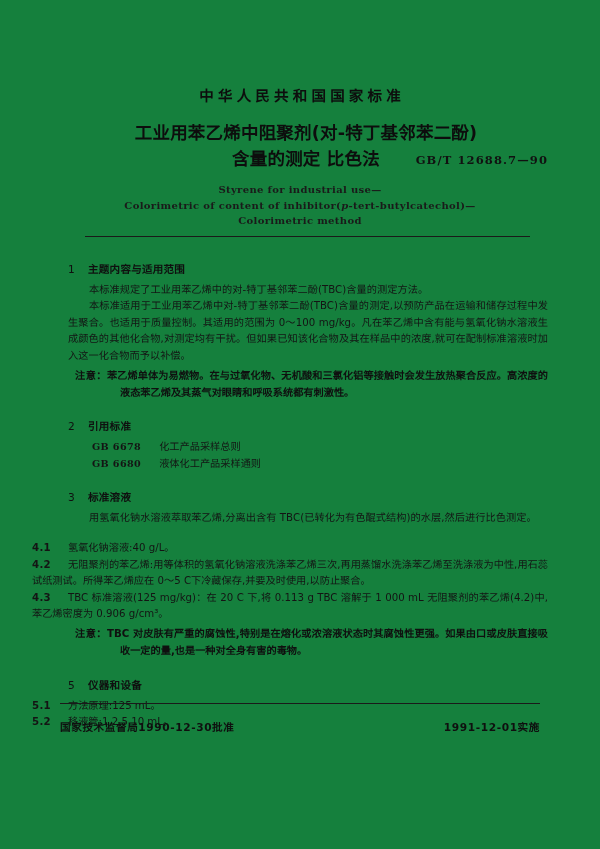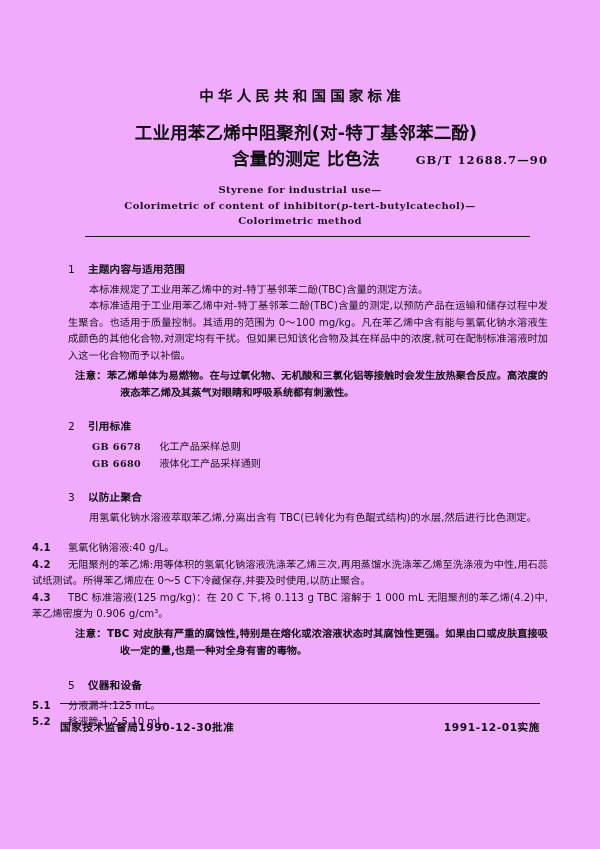--- a/index.html
+++ b/index.html
@@ -15,21 +15,21 @@
     font-family: "DejaVu Sans", "Liberation Sans", sans-serif;
     color: #111111;
     overflow: hidden;
   }
 
   .page {
     position: absolute;
     left: 0; top: 0;
     width: 600px;
     height: 849px;
-    background: #f0abfc;
+    background: #15803d;
   }
 
   
   .natl-header {
     position: absolute;
     left: 0; top: 84px;
     width: 600px;
     text-align: center;
     font-size: 14.5px;
     font-weight: bold;
@@ -244,21 +244,21 @@
     <div class="sp6"></div>
     <p class="ref-item">
       <span class="code">GB 6678</span><span class="code-sp"></span><span>化工产品采样总则</span>
     </p>
     <p class="ref-item">
       <span class="code">GB 6680</span><span class="code-sp"></span><span>液体化工产品采样通则</span>
     </p>
 
     <div class="sp8"></div>
     <div class="sec-head">
-      <span class="num">3</span><span>以防止聚合</span>
+      <span class="num">3</span><span>标准溶液</span>
     </div>
     <div class="sp6"></div>
     <p class="para indent">用氢氧化钠水溶液萃取苯乙烯,分离出含有 TBC(已转化为有色醌式结构)的水层,然后进行比色测定。</p>
 
     <div class="sp8"></div>
     <div class="sp6"></div>
     <p class="item">
       <span class="lbl">4.1</span><span>氢氧化钠溶液:40 g/L。</span>
     </p>
     <p class="item">
@@ -270,21 +270,21 @@
     <p class="note">
       <span class="note-lbl">注意：</span><span>TBC 对皮肤有严重的腐蚀性,特别是在熔化或浓溶液状态时其腐蚀性更强。如果由口或皮肤直接吸收一定的量,也是一种对全身有害的毒物。</span>
     </p>
 
     <div class="sp8"></div>
     <div class="sec-head">
       <span class="num">5</span><span>仪器和设备</span>
     </div>
     <div class="sp6"></div>
     <p class="item">
-      <span class="lbl">5.1</span><span>分液漏斗:125 mL。</span>
+      <span class="lbl">5.1</span><span>方法原理:125 mL。</span>
     </p>
     <p class="item">
       <span class="lbl">5.2</span><span>移液管:1,2,5,10 mL。</span>
     </p>
 
   </div>
 
   <div class="rule-bottom"></div>
 
   <div class="footer">

